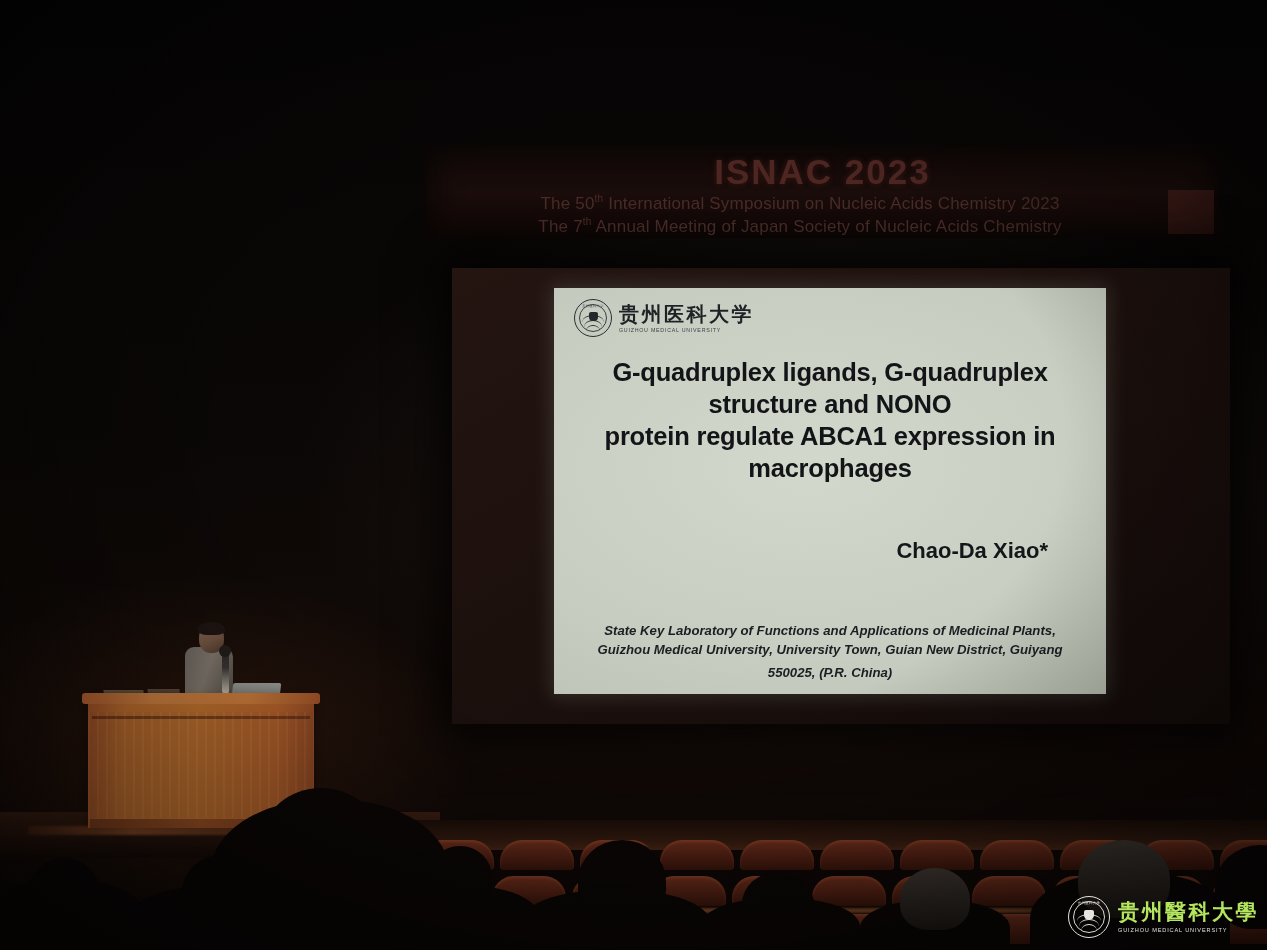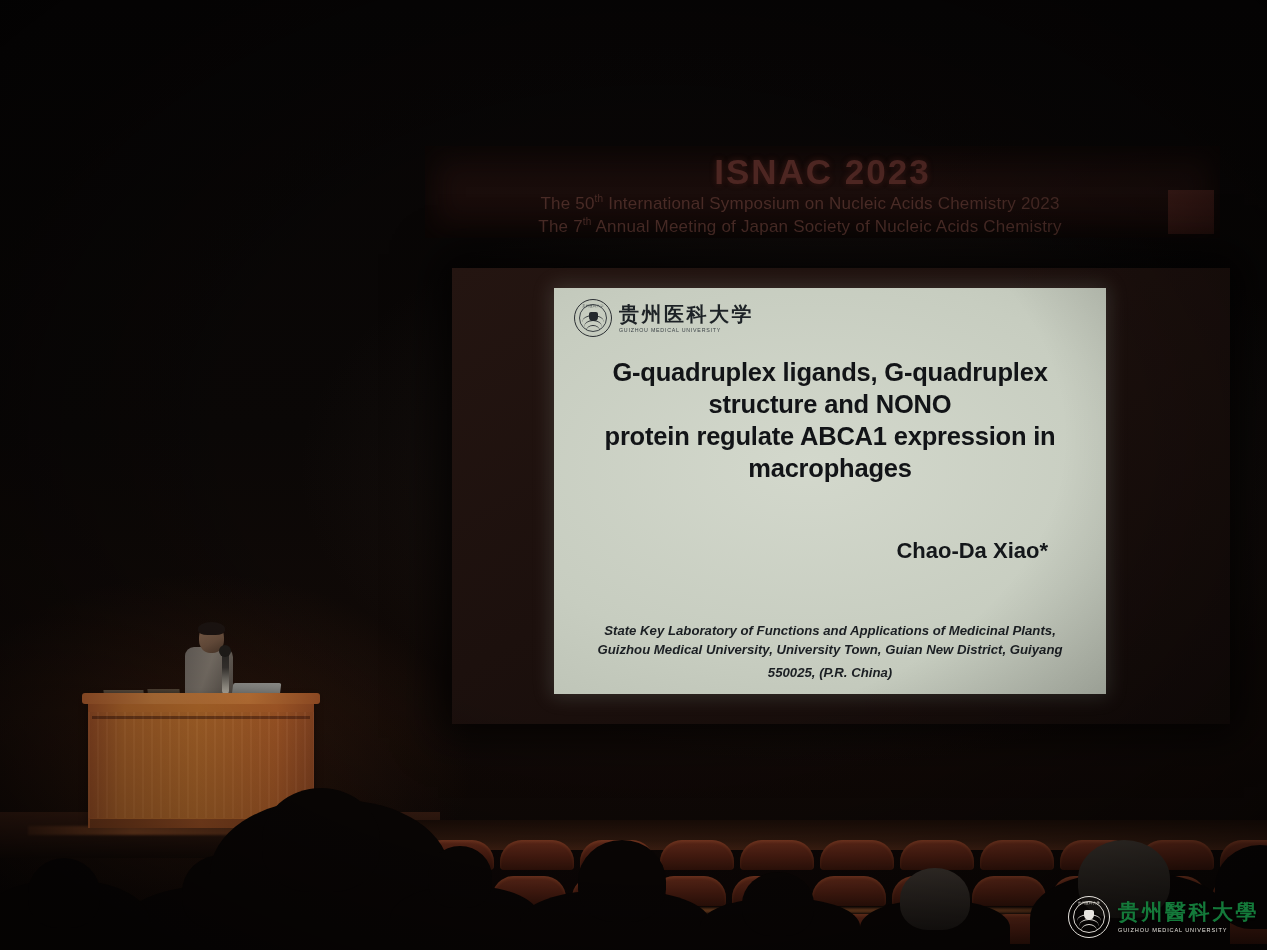--- a/index.html
+++ b/index.html
@@ -476,21 +476,21 @@
     text-align: center;
     font-size: 3.4px;
     letter-spacing: 0.4px;
     color: #efebe4;
   }
   .wm-cn {
     font-family: "Liberation Serif", serif;
     font-size: 21px;
     font-weight: bold;
     letter-spacing: 2.5px;
-    color: #15803d;
+    color: #bef264;
     line-height: 1;
     text-shadow: 0 1px 2px rgba(0,0,0,0.6);
   }
   .wm-en {
     font-size: 5.6px;
     letter-spacing: 0.85px;
     color: #efece6;
     margin-top: 4px;
     white-space: nowrap;
   }

